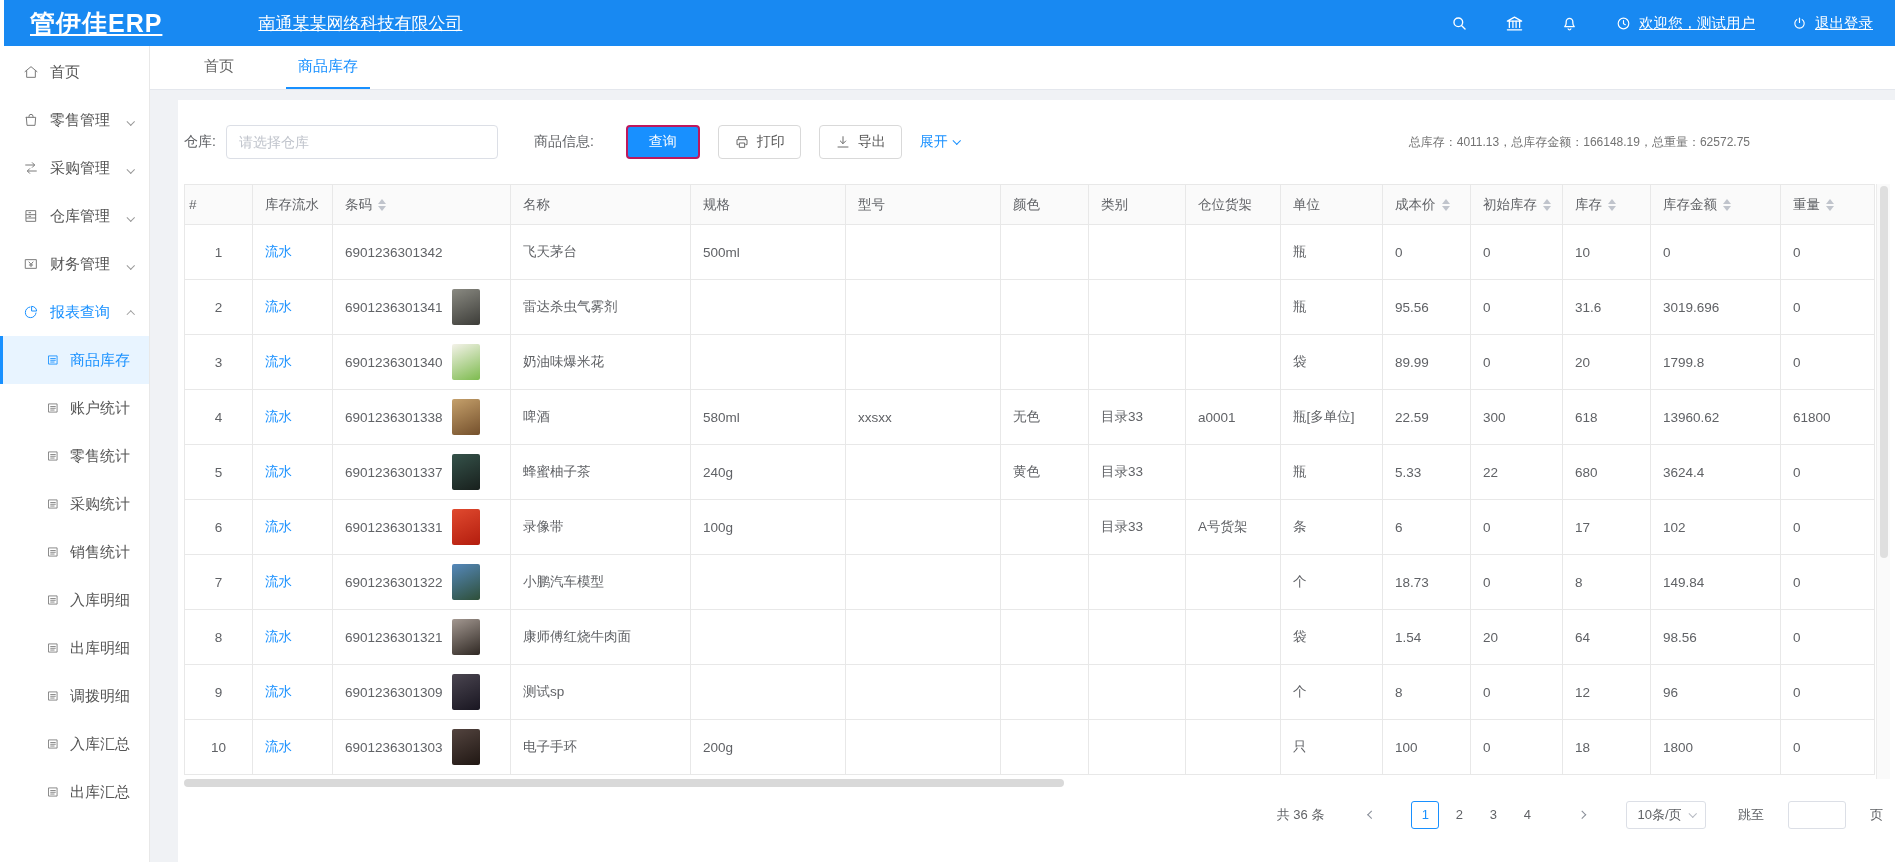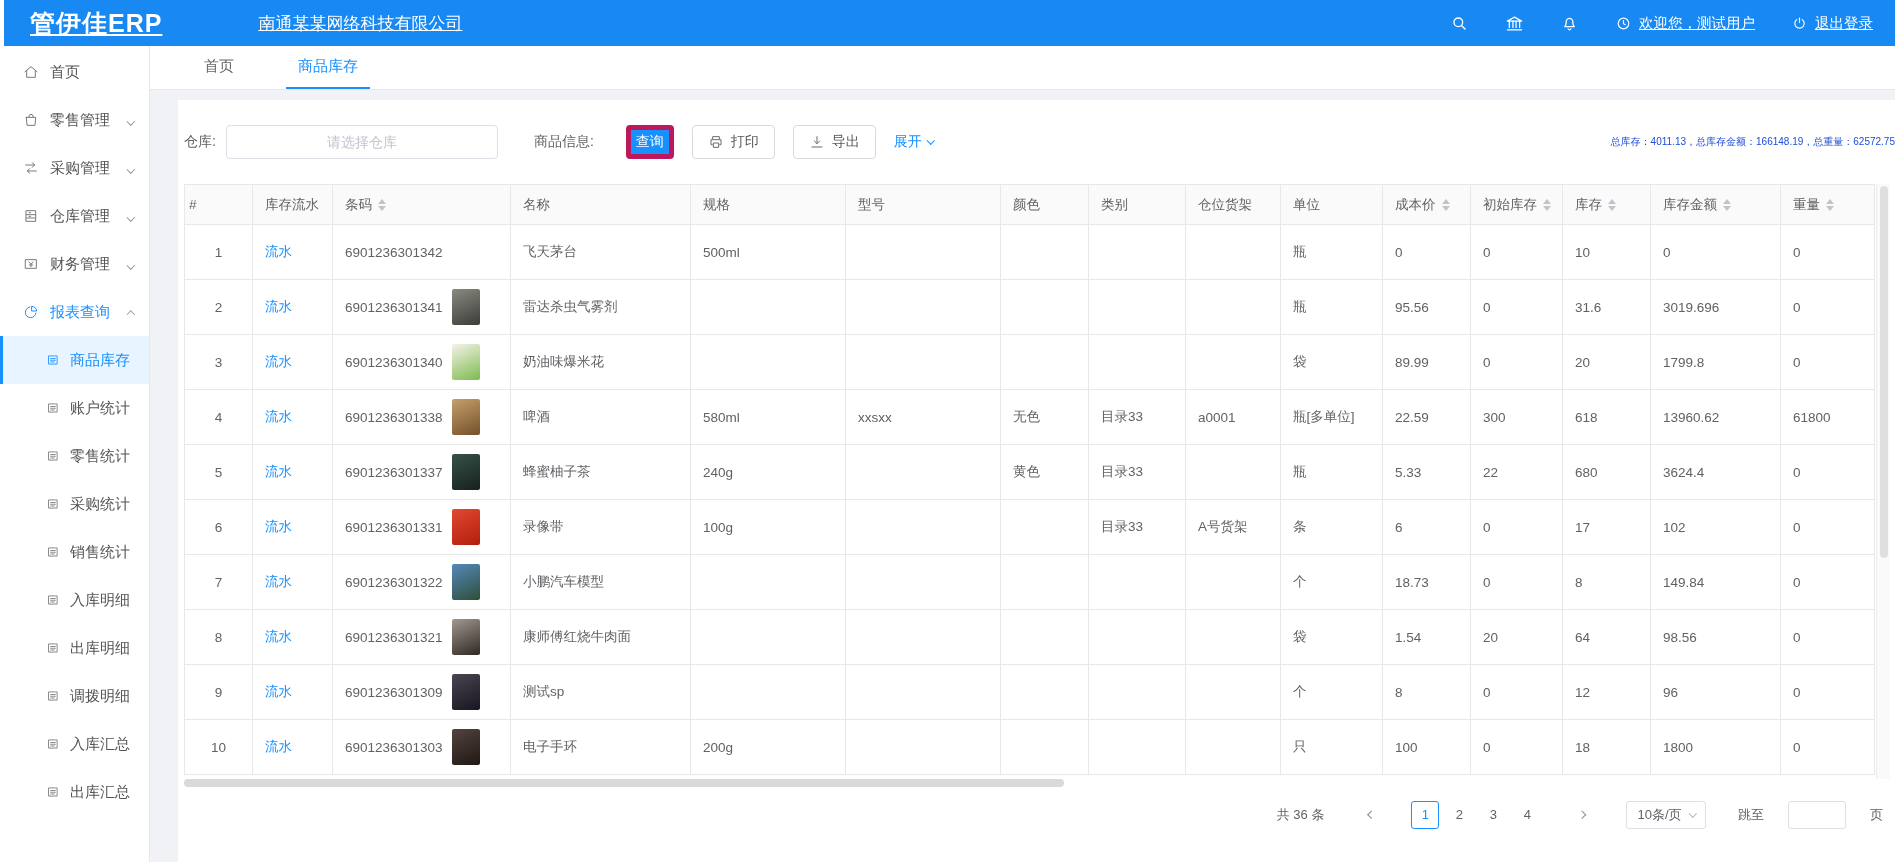--- a/index.html
+++ b/index.html
@@ -42,30 +42,30 @@
   .content { position:absolute; top:90px; left:150px; right:0; bottom:0; background:#f0f2f5; }
   .card { position:absolute; top:10px; left:28px; right:0; bottom:0; background:#fff;
     padding:24px 0 0 6px; }
   
   .filterrow { display:flex; align-items:center; height:36px; margin-bottom:24px; }
   .flabel { font-size:14px; color:#606266; margin-right:10px; white-space:nowrap; }
   .flabel.ml { margin-left:36px; }
   .finput { height:34px; border:1px solid #dcdfe6; border-radius:4px; padding:0 12px;
     font-size:14px; color:#333; outline:none; }
   .finput::placeholder { color:#c0c4cc; }
-  .w1 { width:272px;text-align:center; } .w2 { width:246px; }
+  .w1 { width:272px; } .w2 { width:246px; }
   .btn { height:34px; border-radius:4px; font-size:14px; cursor:pointer; display:flex;
     align-items:center; justify-content:center; }
-  .btn.primary { margin-left:22px; width:48px; background:#1890ff; color:#fff; border:5px solid #be185d; }
+  .btn.primary { margin-left:22px; width:74px; background:#1890ff; color:#fff; border:2px solid #be185d; }
   .btn.ghost { margin-left:18px; padding:12px 15px; background:#fff; border:1px solid #d9d9d9;
     color:#595959; gap:7px; }
   .btn.ghost .bicon { display:flex; color:#6b6b6b; }
   .expand { margin-left:18px; color:#1890ff; font-size:14px; display:flex; align-items:center;
     gap:6px; cursor:pointer; }
-  .totals { margin-left:auto; font-size:10px; color:#1d4ed8; white-space:nowrap; }
+  .totals { margin-left:auto; margin-right:145px; font-size:12px; color:#737373; white-space:nowrap; }
   
   .twrap { position:relative; width:1706px; }
   table { width:1690px; border-collapse:collapse; table-layout:fixed; }
   th, td { border:1px solid #e8e8e8; padding:0 12px; font-size:13.5px; color:#606266;
     text-align:left; overflow:hidden; white-space:nowrap; }
   th { height:40px; background:#fafafa; font-weight:500; }
   td { height:55px; background:#fff; }
   th.c-idx, td.c-idx { text-align:center; padding:0 4px; }
   .th-inner { display:flex; align-items:center; gap:6px; }
   .sorter { display:inline-flex; flex-direction:column; gap:2px; cursor:pointer; }

